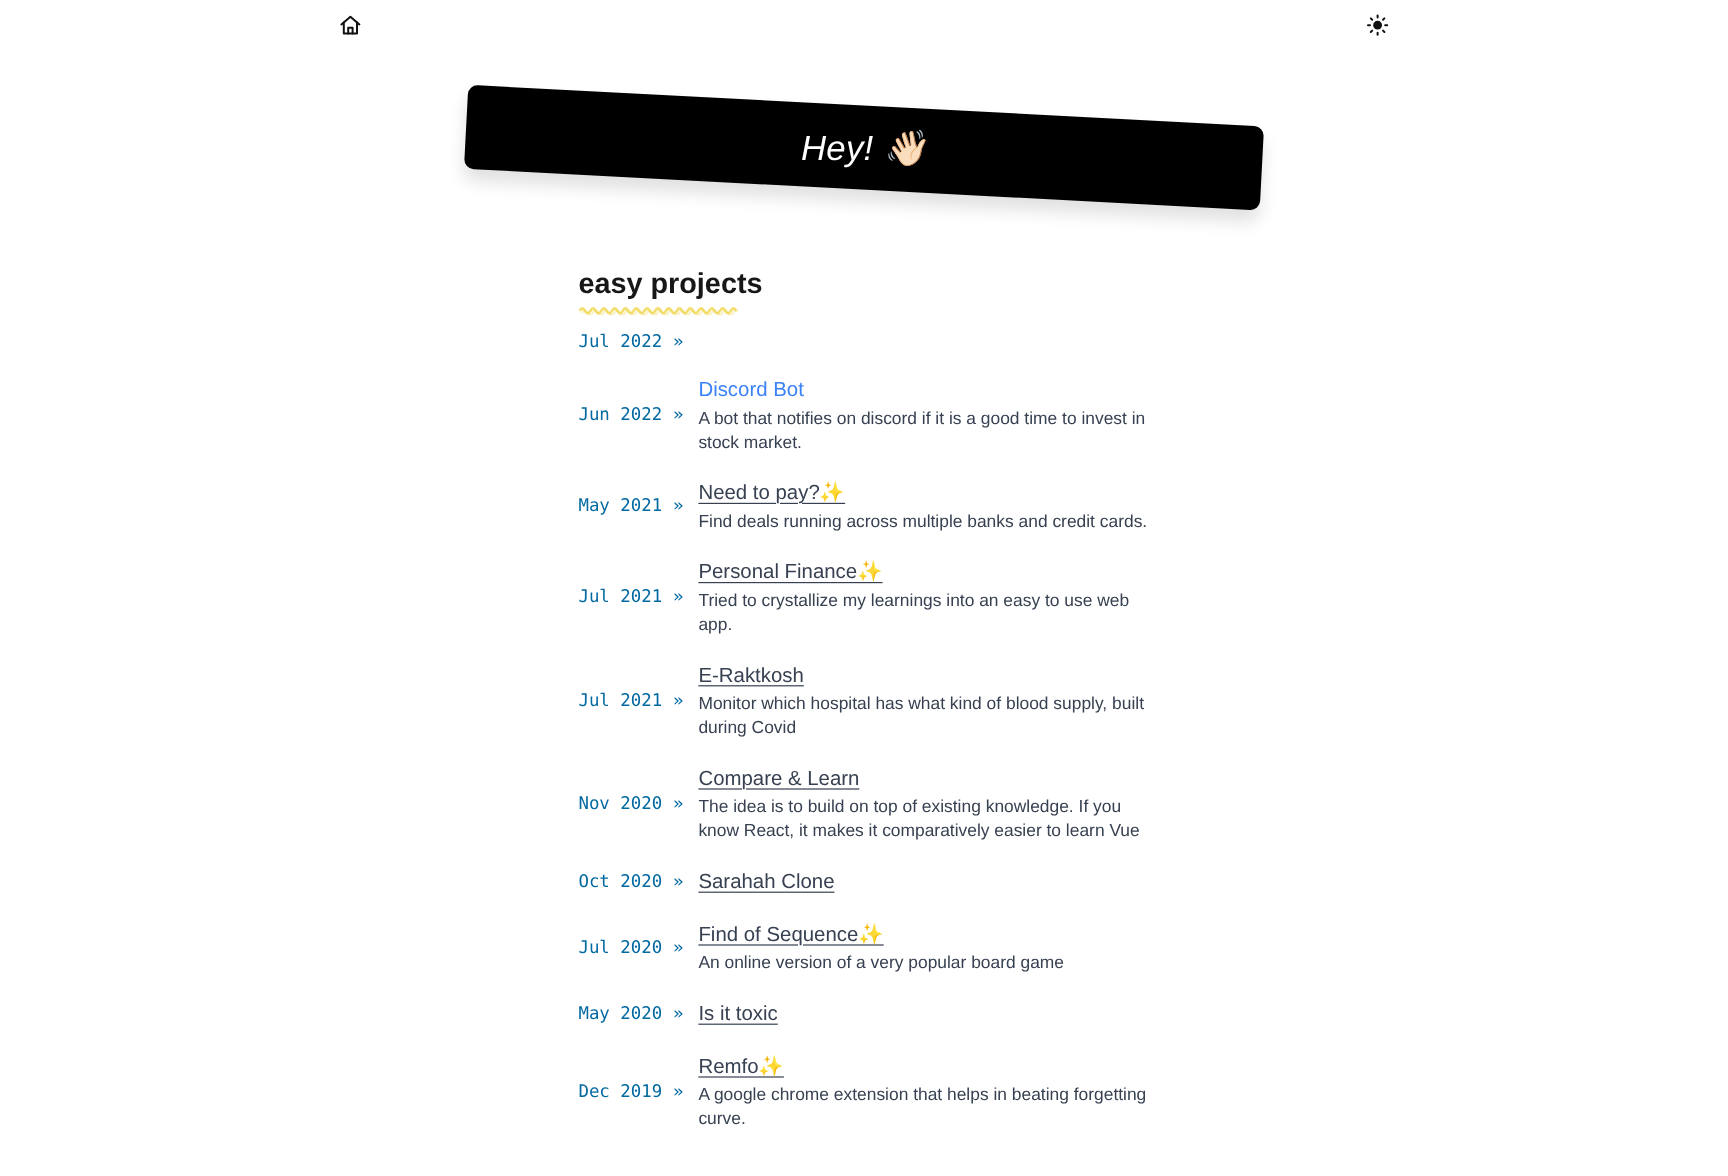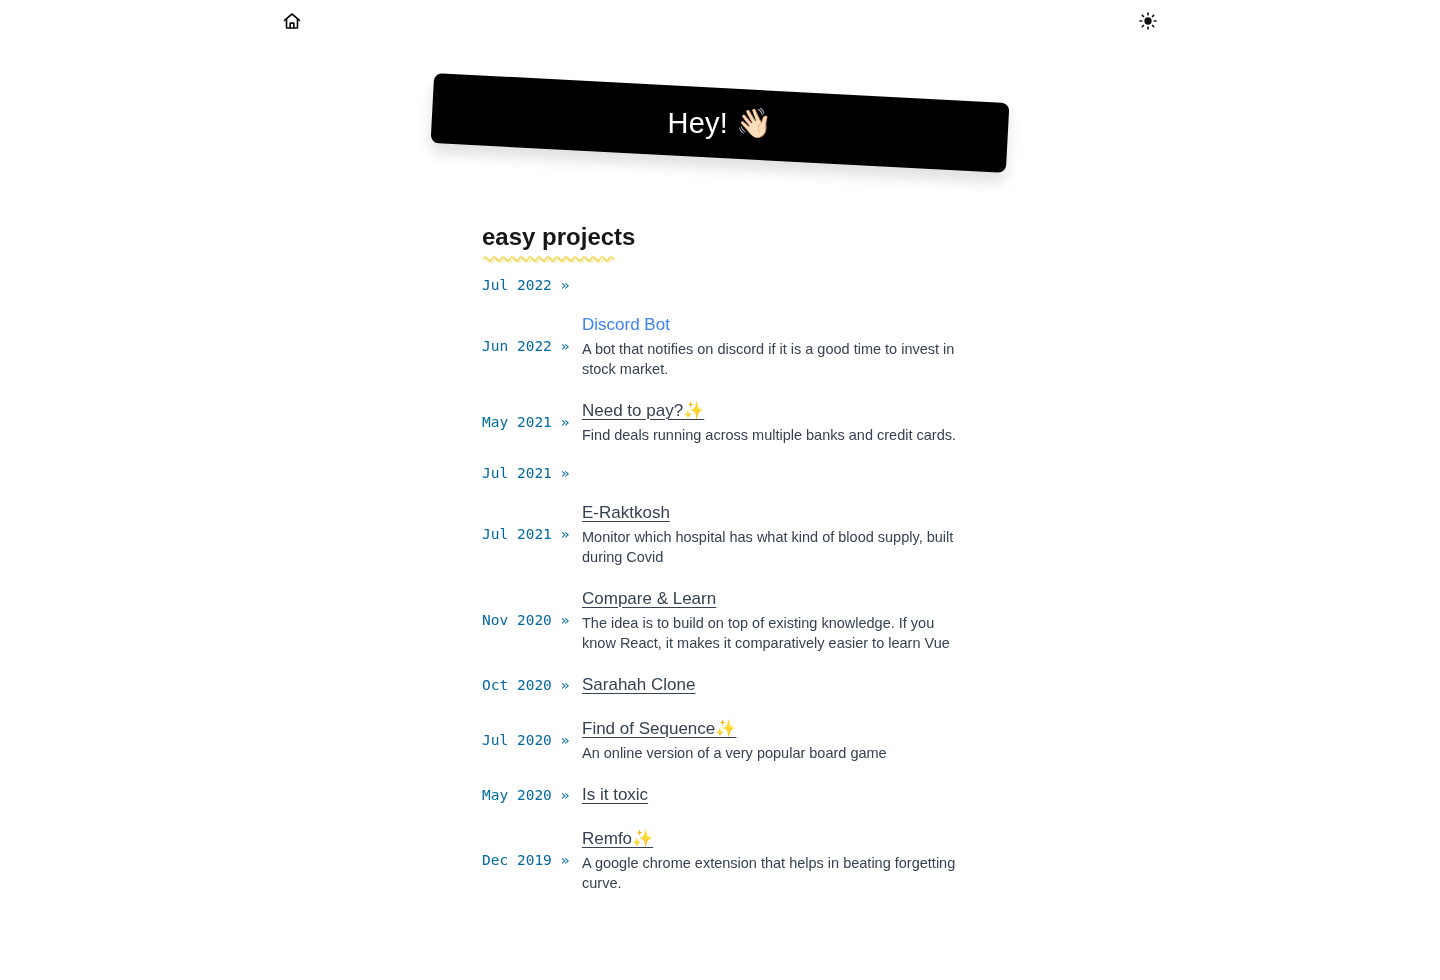--- a/index.html
+++ b/index.html
@@ -29,23 +29,24 @@
     cursor: pointer;
     background: none;
     border: none;
     padding: 0;
   }
   .icon-btn svg { display: block; }
 
   
   .hero {
     position: relative;
-    width: 576px;
+    width: 664px;
     height: 70px;
     margin: 57px auto 0;
+    font-style: italic;
   }
   .hero-box {
     position: absolute;
     inset: 0;
     border-radius: 8px;
     transform: rotate(3deg);
     box-shadow: 0 10px 14px rgba(0,0,0,0.12);
   }
   .hero-text {
     position: absolute;
@@ -188,20 +189,22 @@
         <div class="desc">Find deals running across multiple banks and credit cards.</div>
       </div>
     </div>
 
     <div class="project-row">
       <div class="date-col">
         <span>Jul 2021</span>
         <span>»</span>
       </div>
       <div class="content-col">
+        <div class="title-line"><a class="title-link">Personal Finance✨</a></div>
+        <div class="desc">Tried to crystallize my learnings into an easy to use web app.</div>
       </div>
     </div>
 
     <div class="project-row">
       <div class="date-col">
         <span>Jul 2021</span>
         <span>»</span>
       </div>
       <div class="content-col">
         <div class="title-line"><a class="title-link">E-Raktkosh</a></div>

